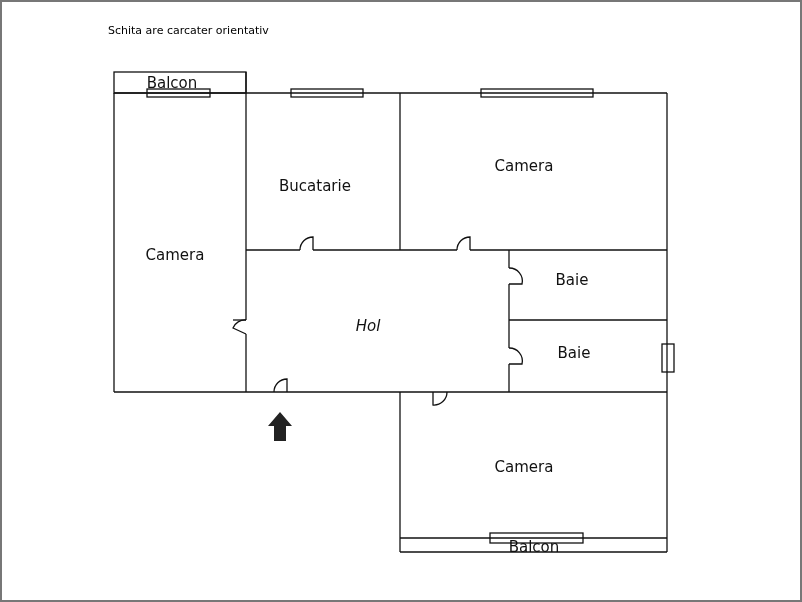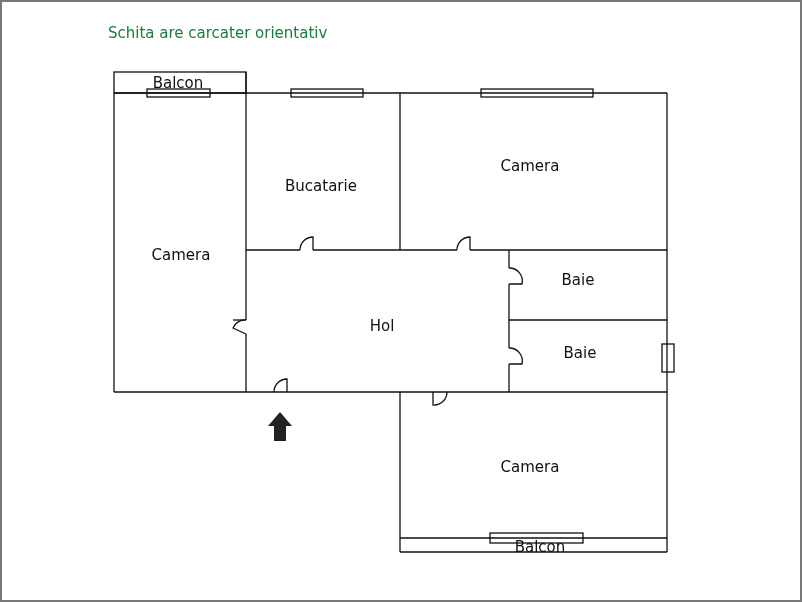--- a/index.html
+++ b/index.html
@@ -1,19 +1,19 @@
 <!DOCTYPE html>
 <html><head>
 <meta charset="utf-8">
 <style>
   html,body{margin:0;padding:0;background:#fff;}
   #canvas{position:relative;width:802px;height:602px;box-sizing:border-box;border:2px solid #777;background:#fff;overflow:hidden;}
   svg{position:absolute;left:0;top:0;}
-  .lbl{position:absolute;font-family:"DejaVu Sans","Liberation Sans",sans-serif;font-size:15px;color:#111;white-space:nowrap;transform:translate(-50%,-50%);margin-left:6px;}
-  .note{position:absolute;left:106px;top:22px;font-family:"DejaVu Sans","Liberation Sans",sans-serif;font-size:15px;color:#15803d;}
+  .lbl{position:absolute;font-family:"DejaVu Sans","Liberation Sans",sans-serif;font-size:15px;color:#111;white-space:nowrap;transform:translate(-50%,-50%);}
+  .note{position:absolute;left:106px;top:22px;font-family:"DejaVu Sans","Liberation Sans",sans-serif;font-size:11px;color:#000000;}
 </style>
 </head>
 <body>
 
 <div id="canvas">
   <svg width="802" height="602" viewBox="0 0 802 602">
     <g fill="none" stroke="#111" stroke-width="1.3">
 
       <rect x="112" y="70" width="132" height="21"></rect>
 
@@ -63,18 +63,18 @@
     </g>
 
     <polygon points="278,410 290,424 284,424 284,439 272,439 272,424 266,424" fill="#222"></polygon>
   </svg>
 
   <div class="note">Schita are carcater orientativ</div>
   <div class="lbl" style="left:170px;top:81px;">Balcon</div>
   <div class="lbl" style="left:173px;top:253px;">Camera</div>
   <div class="lbl" style="left:313px;top:184px;">Bucatarie</div>
   <div class="lbl" style="left:522px;top:164px;">Camera</div>
-  <div class="lbl" style="left:374px;top:324px;">Hol</div>
+  <div class="lbl" style="left:366px;top:324px;font-style:italic;">Hol</div>
   <div class="lbl" style="left:570px;top:278px;">Baie</div>
   <div class="lbl" style="left:572px;top:351px;">Baie</div>
   <div class="lbl" style="left:522px;top:465px;">Camera</div>
   <div class="lbl" style="left:532px;top:545px;">Balcon</div>
 </div>
 
 </body></html>

